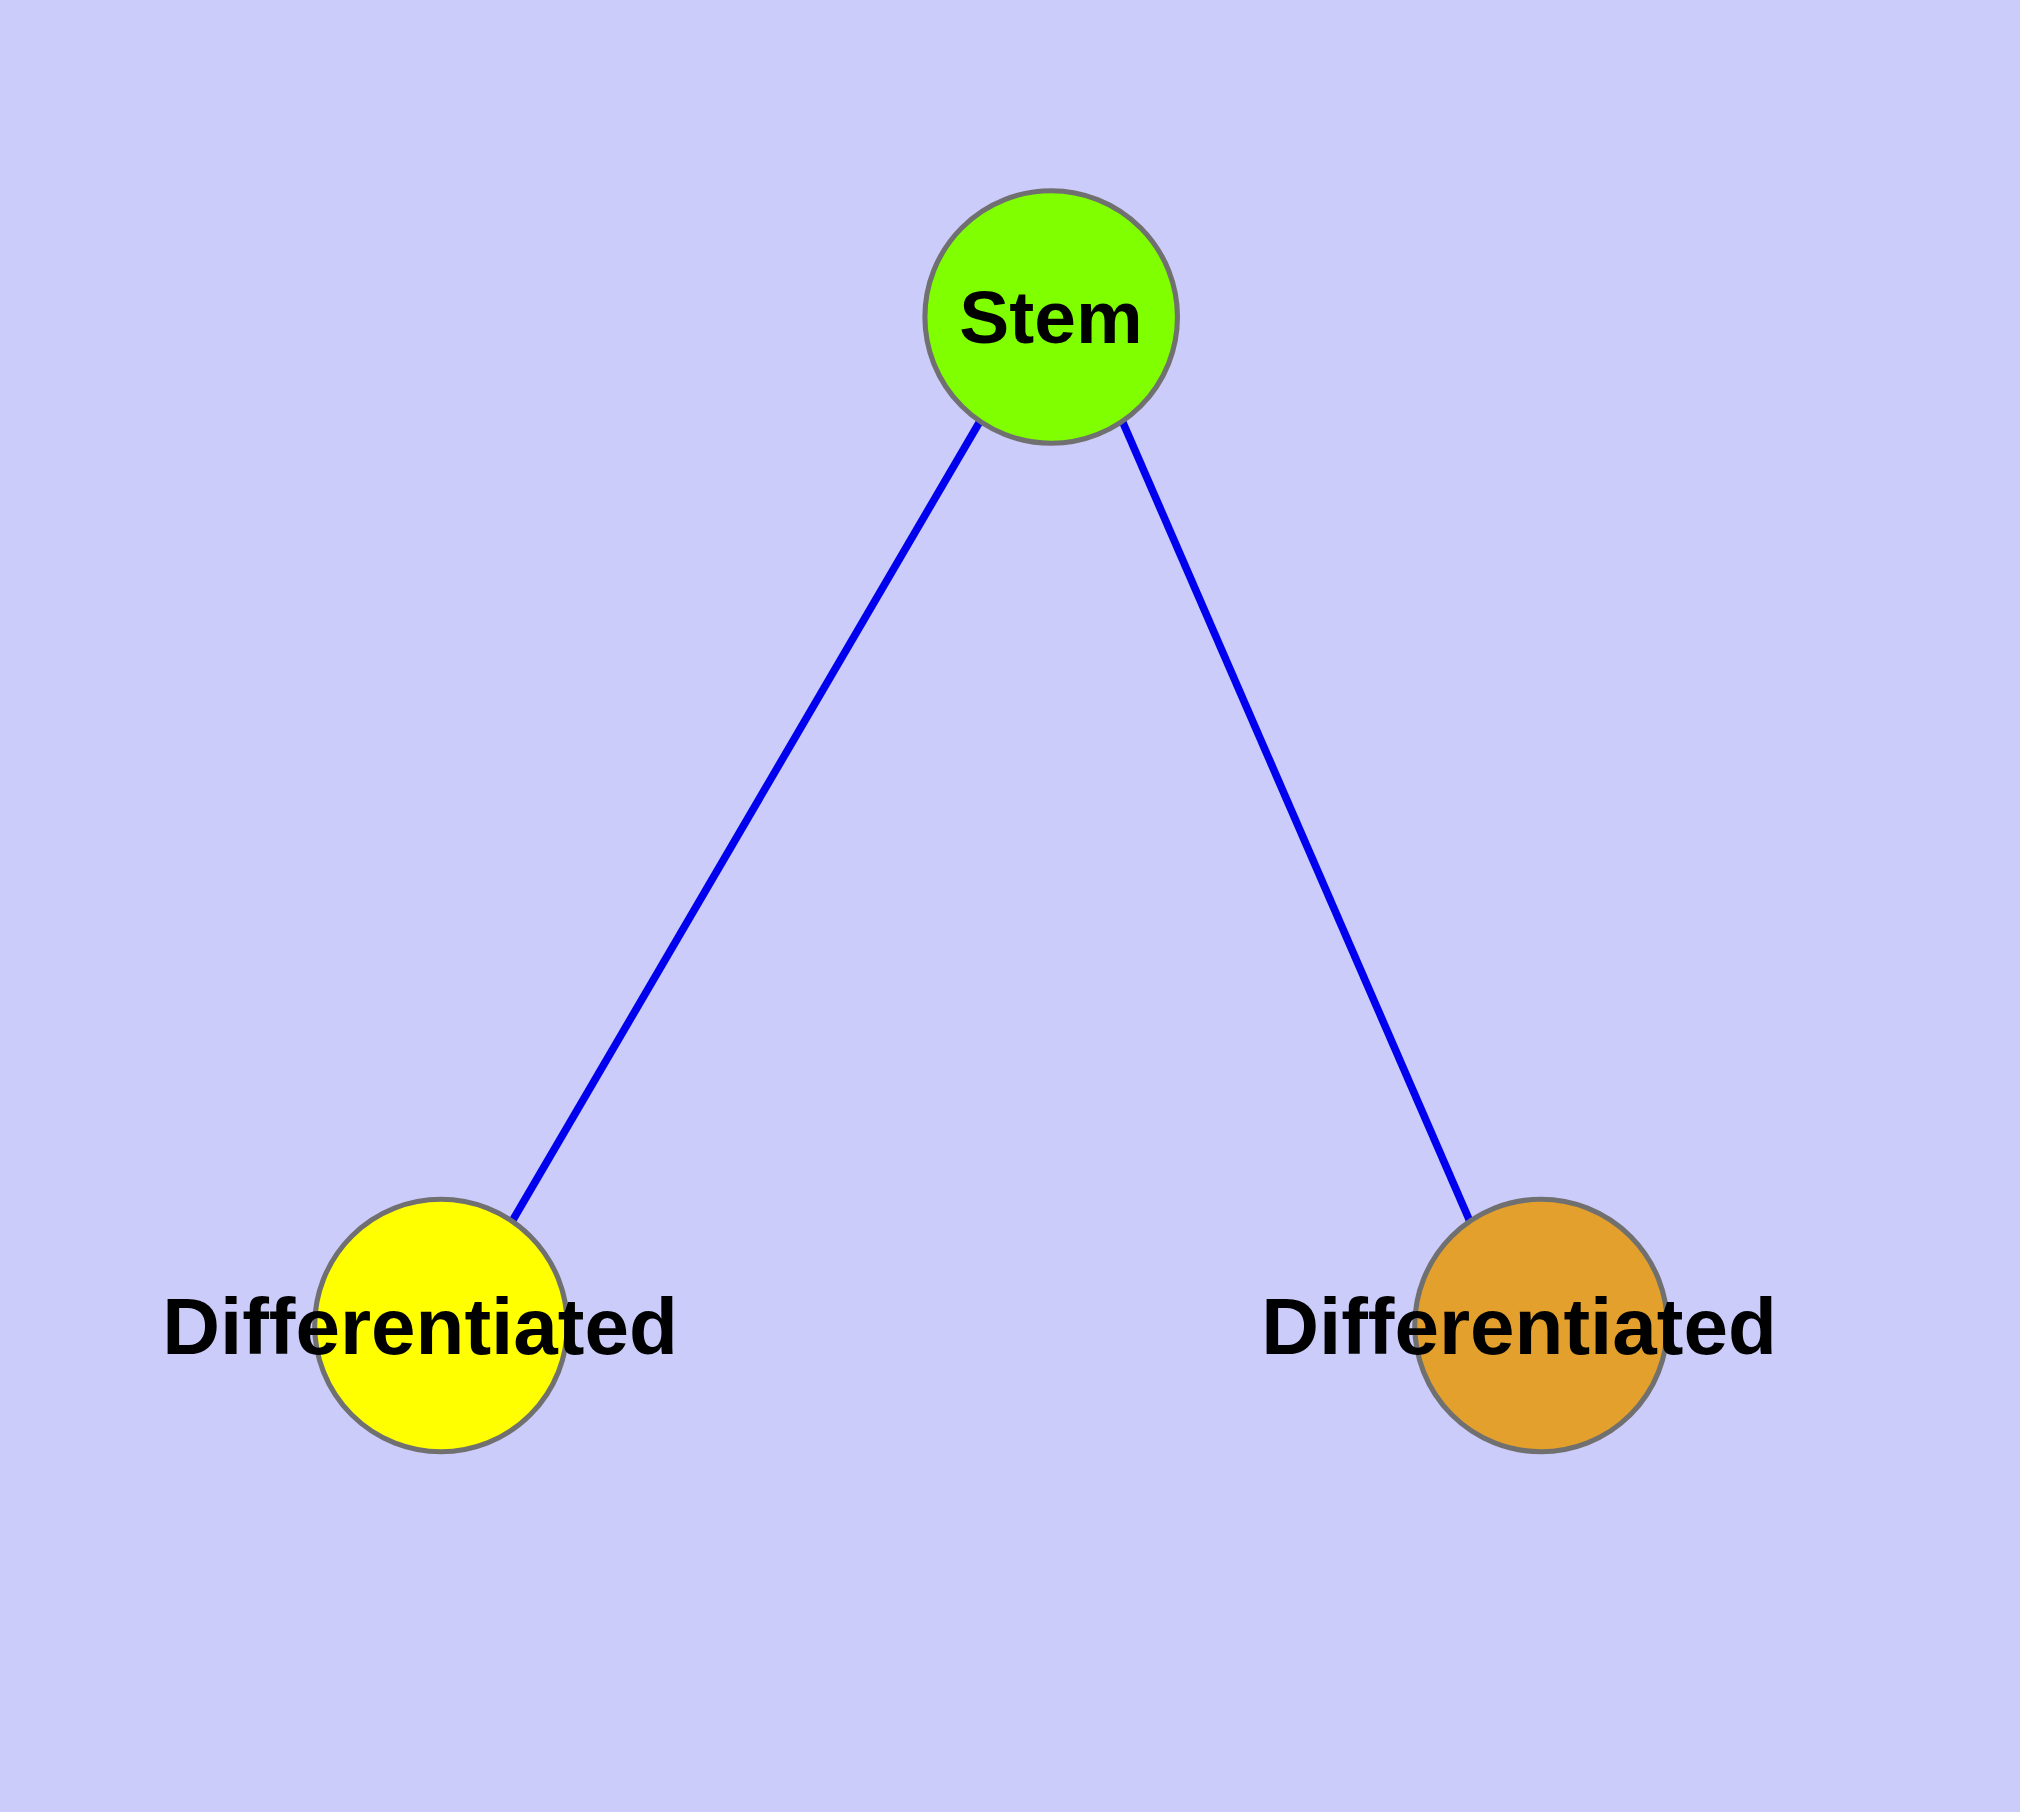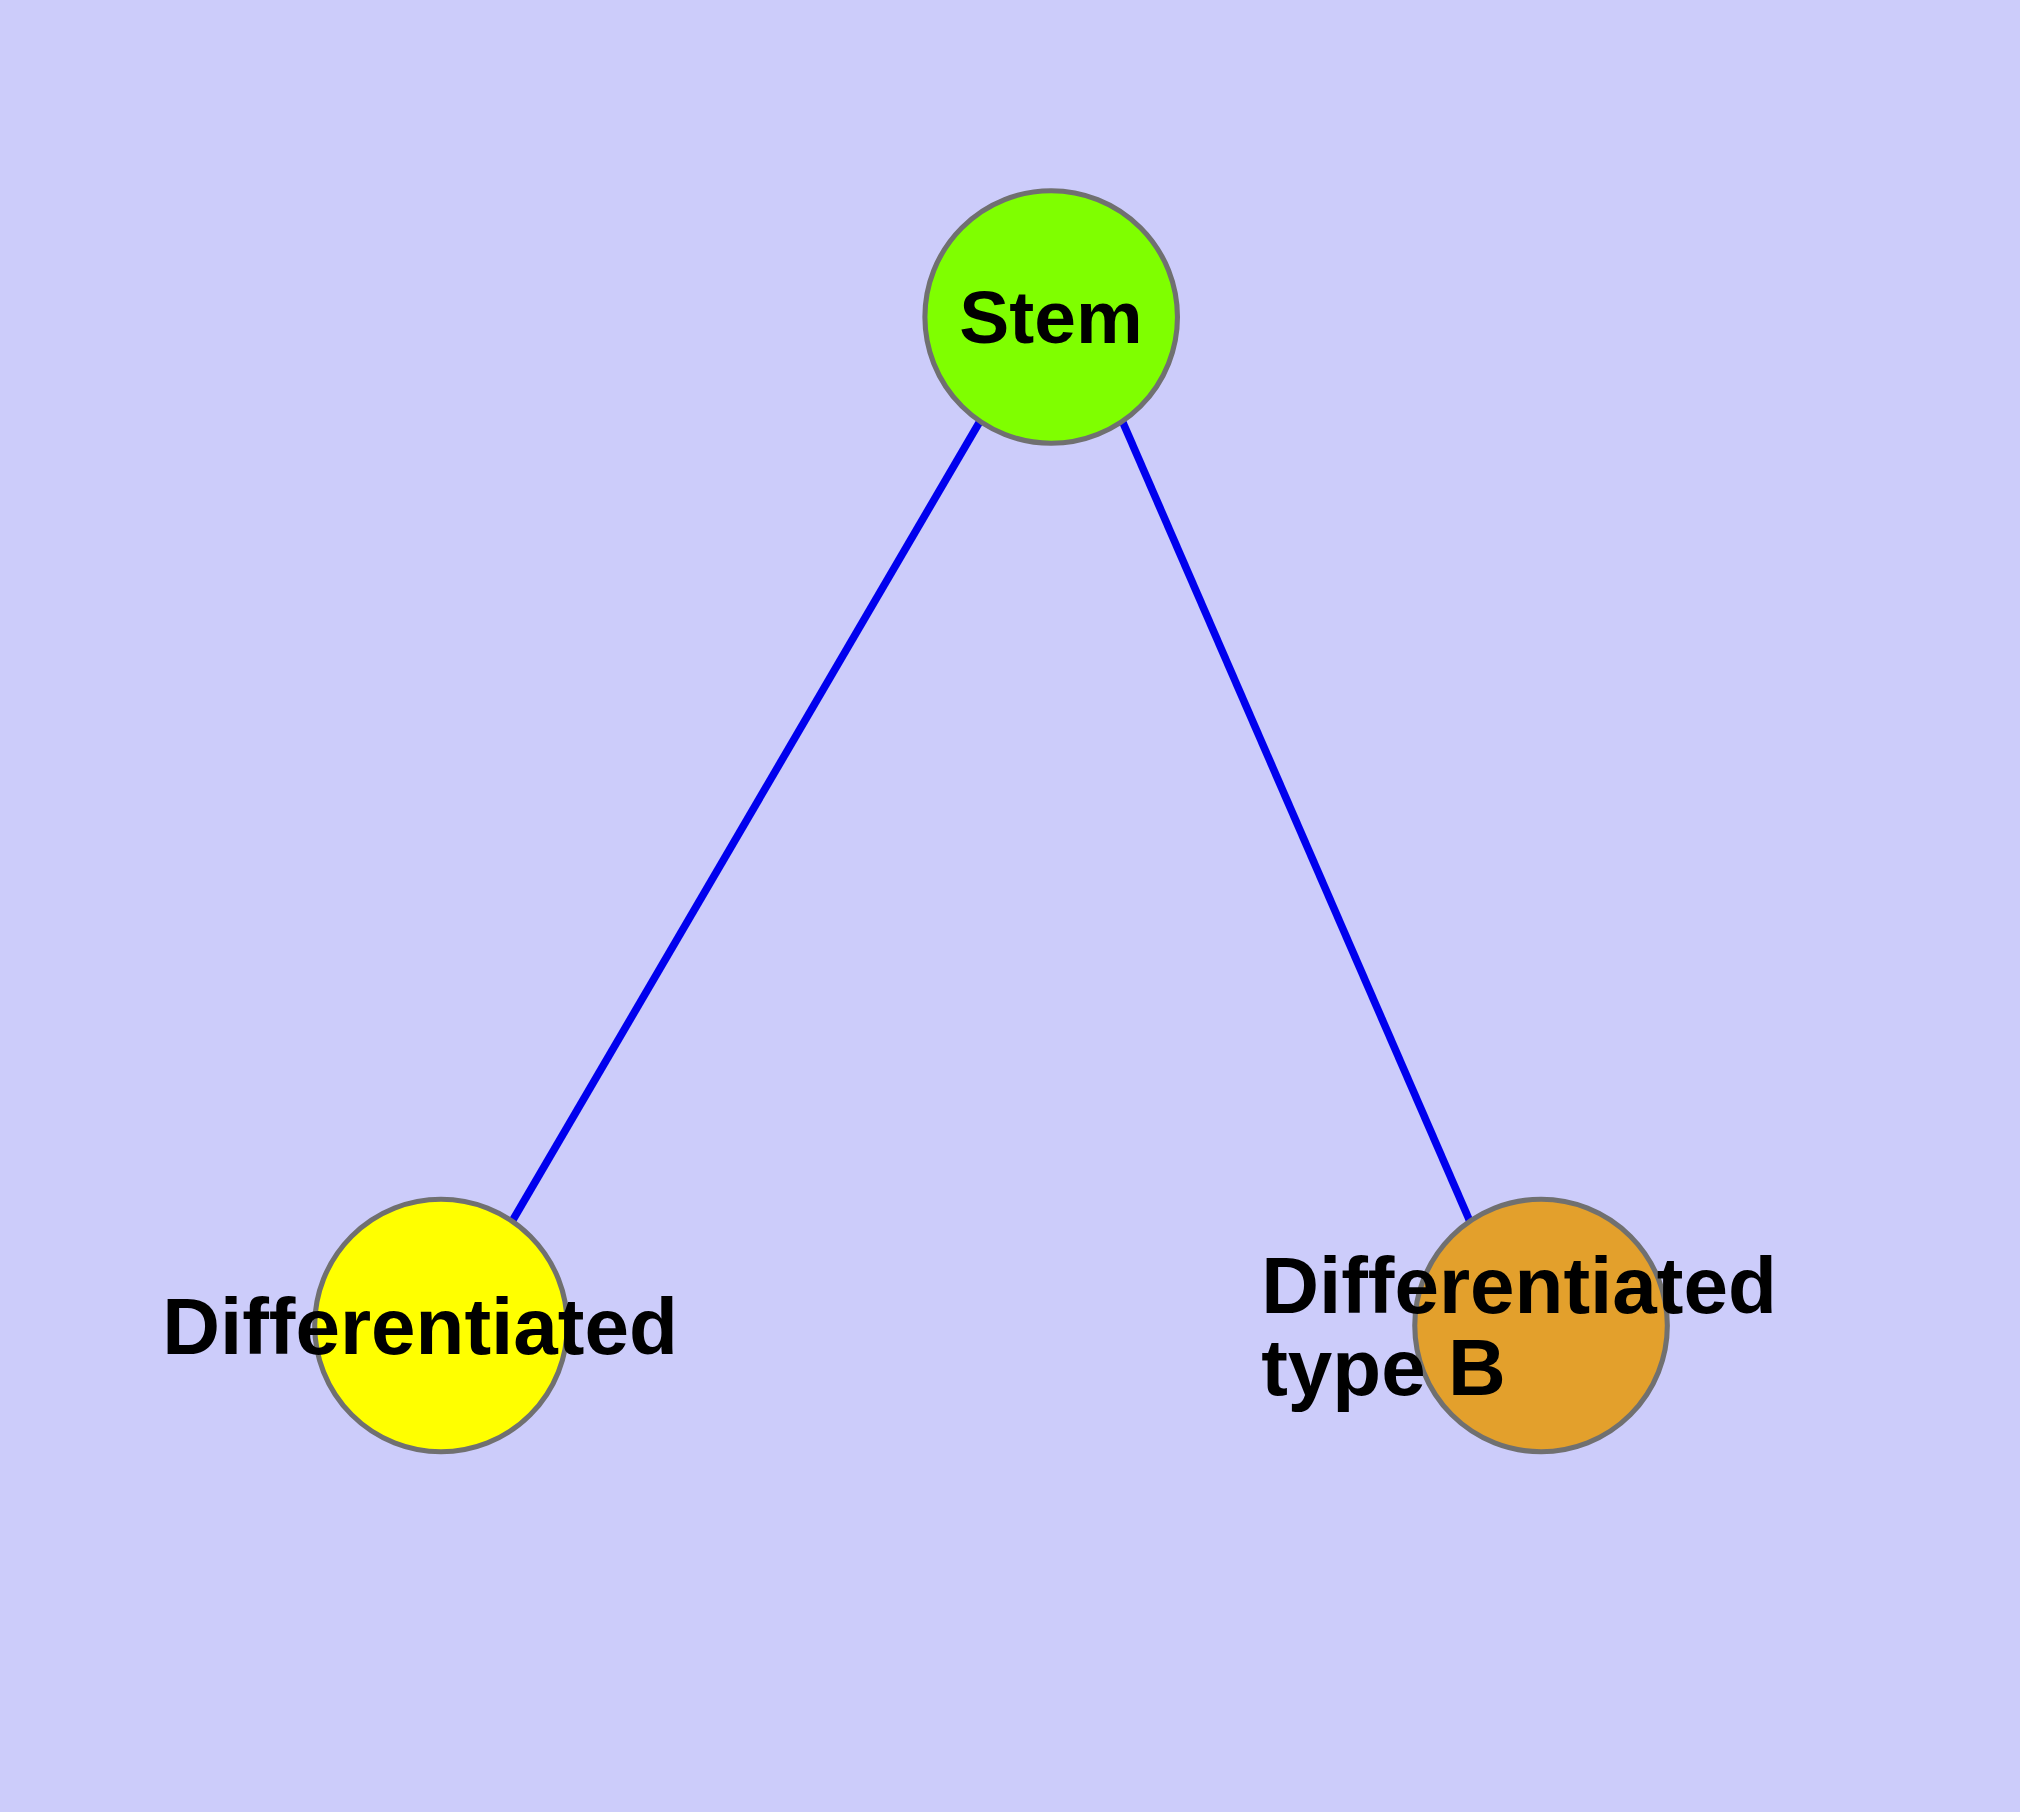--- a/index.html
+++ b/index.html
@@ -17,21 +17,21 @@
   }
   #graph-svg {
     position: absolute;
     top: 0;
     left: 0;
     width: 2021px;
     height: 1812px;
   }
   .node-label {
     position: absolute;
-    text-align: left;
+    text-align: right;
     font-family: "Liberation Sans", sans-serif;
     font-weight: bold;
     color: #000000;
     white-space: nowrap;
     line-height: 1.02;
     pointer-events: none;
   }
   #label-stem {
     font-size: 75px;
     left: 1051px;
@@ -69,17 +69,16 @@
   <div class="node-label" id="label-stem">
     <div>Stem</div>
   </div>
 
   <div class="node-label" id="label-type-a">
     <div>Differentiated</div>
   </div>
 
   <div class="node-label" id="label-type-b">
     <div>Differentiated</div>
-    <div>type B</div>
   </div>
 
 </div>
 
 
 </body></html>

